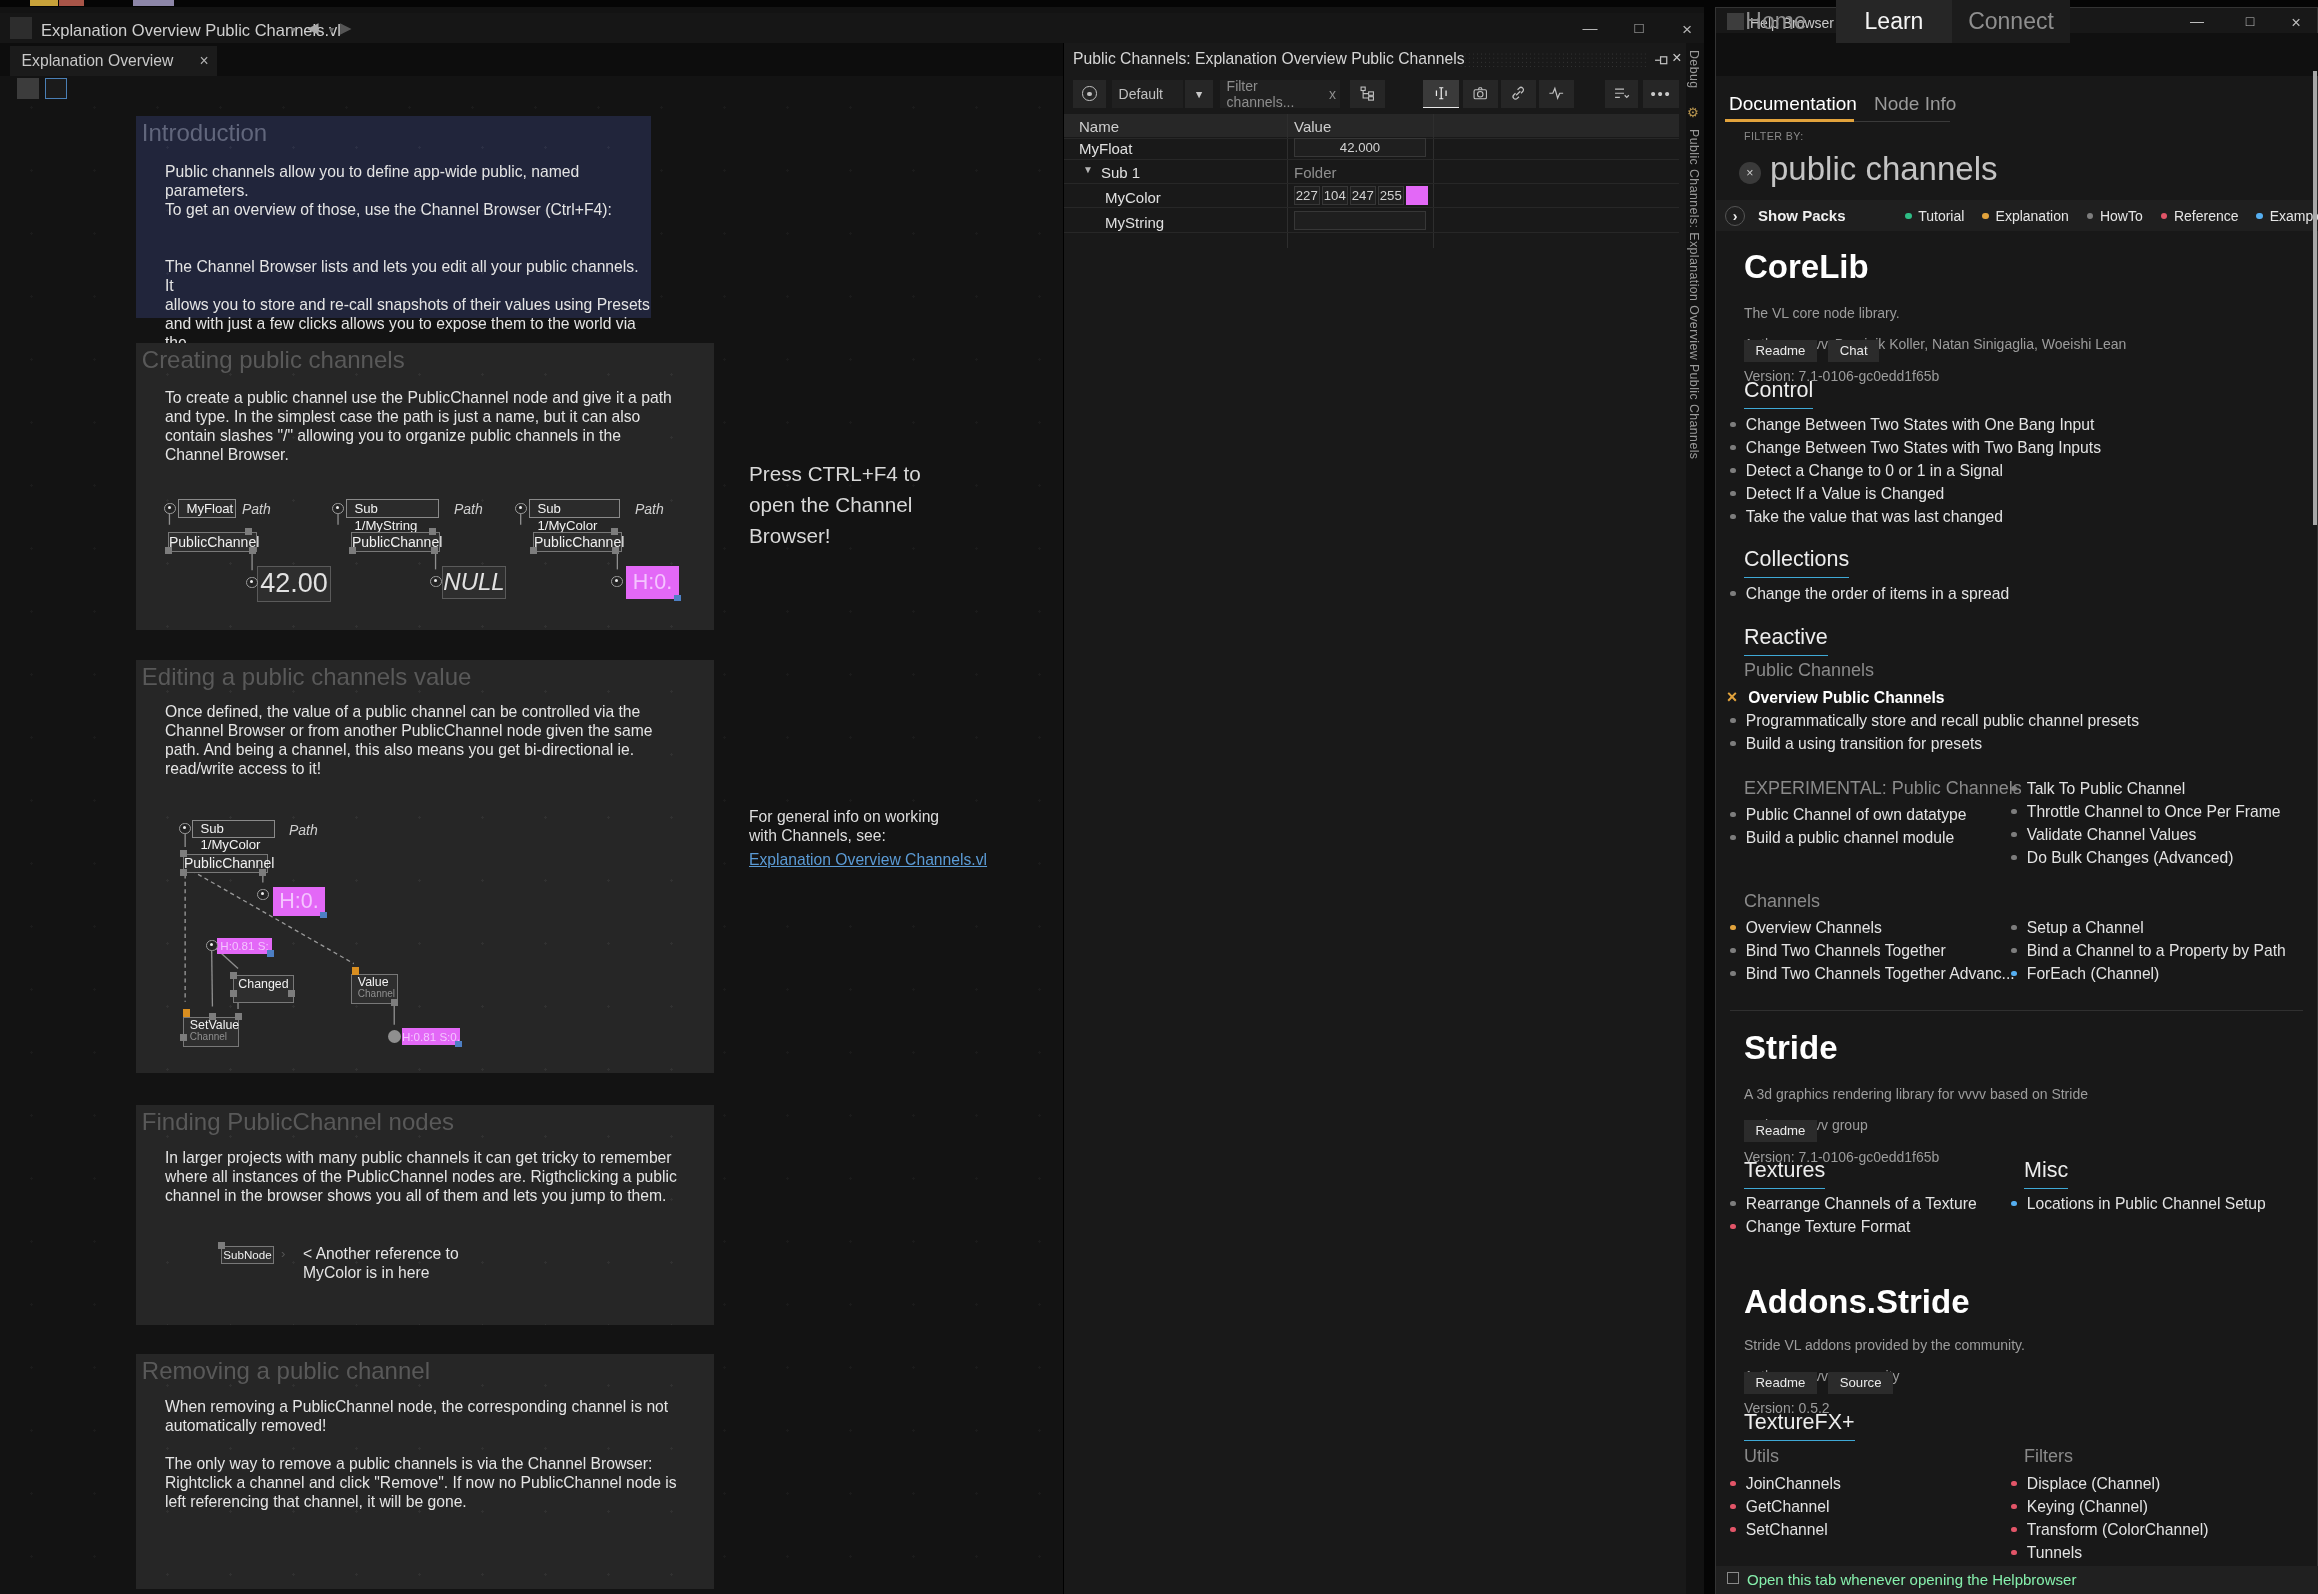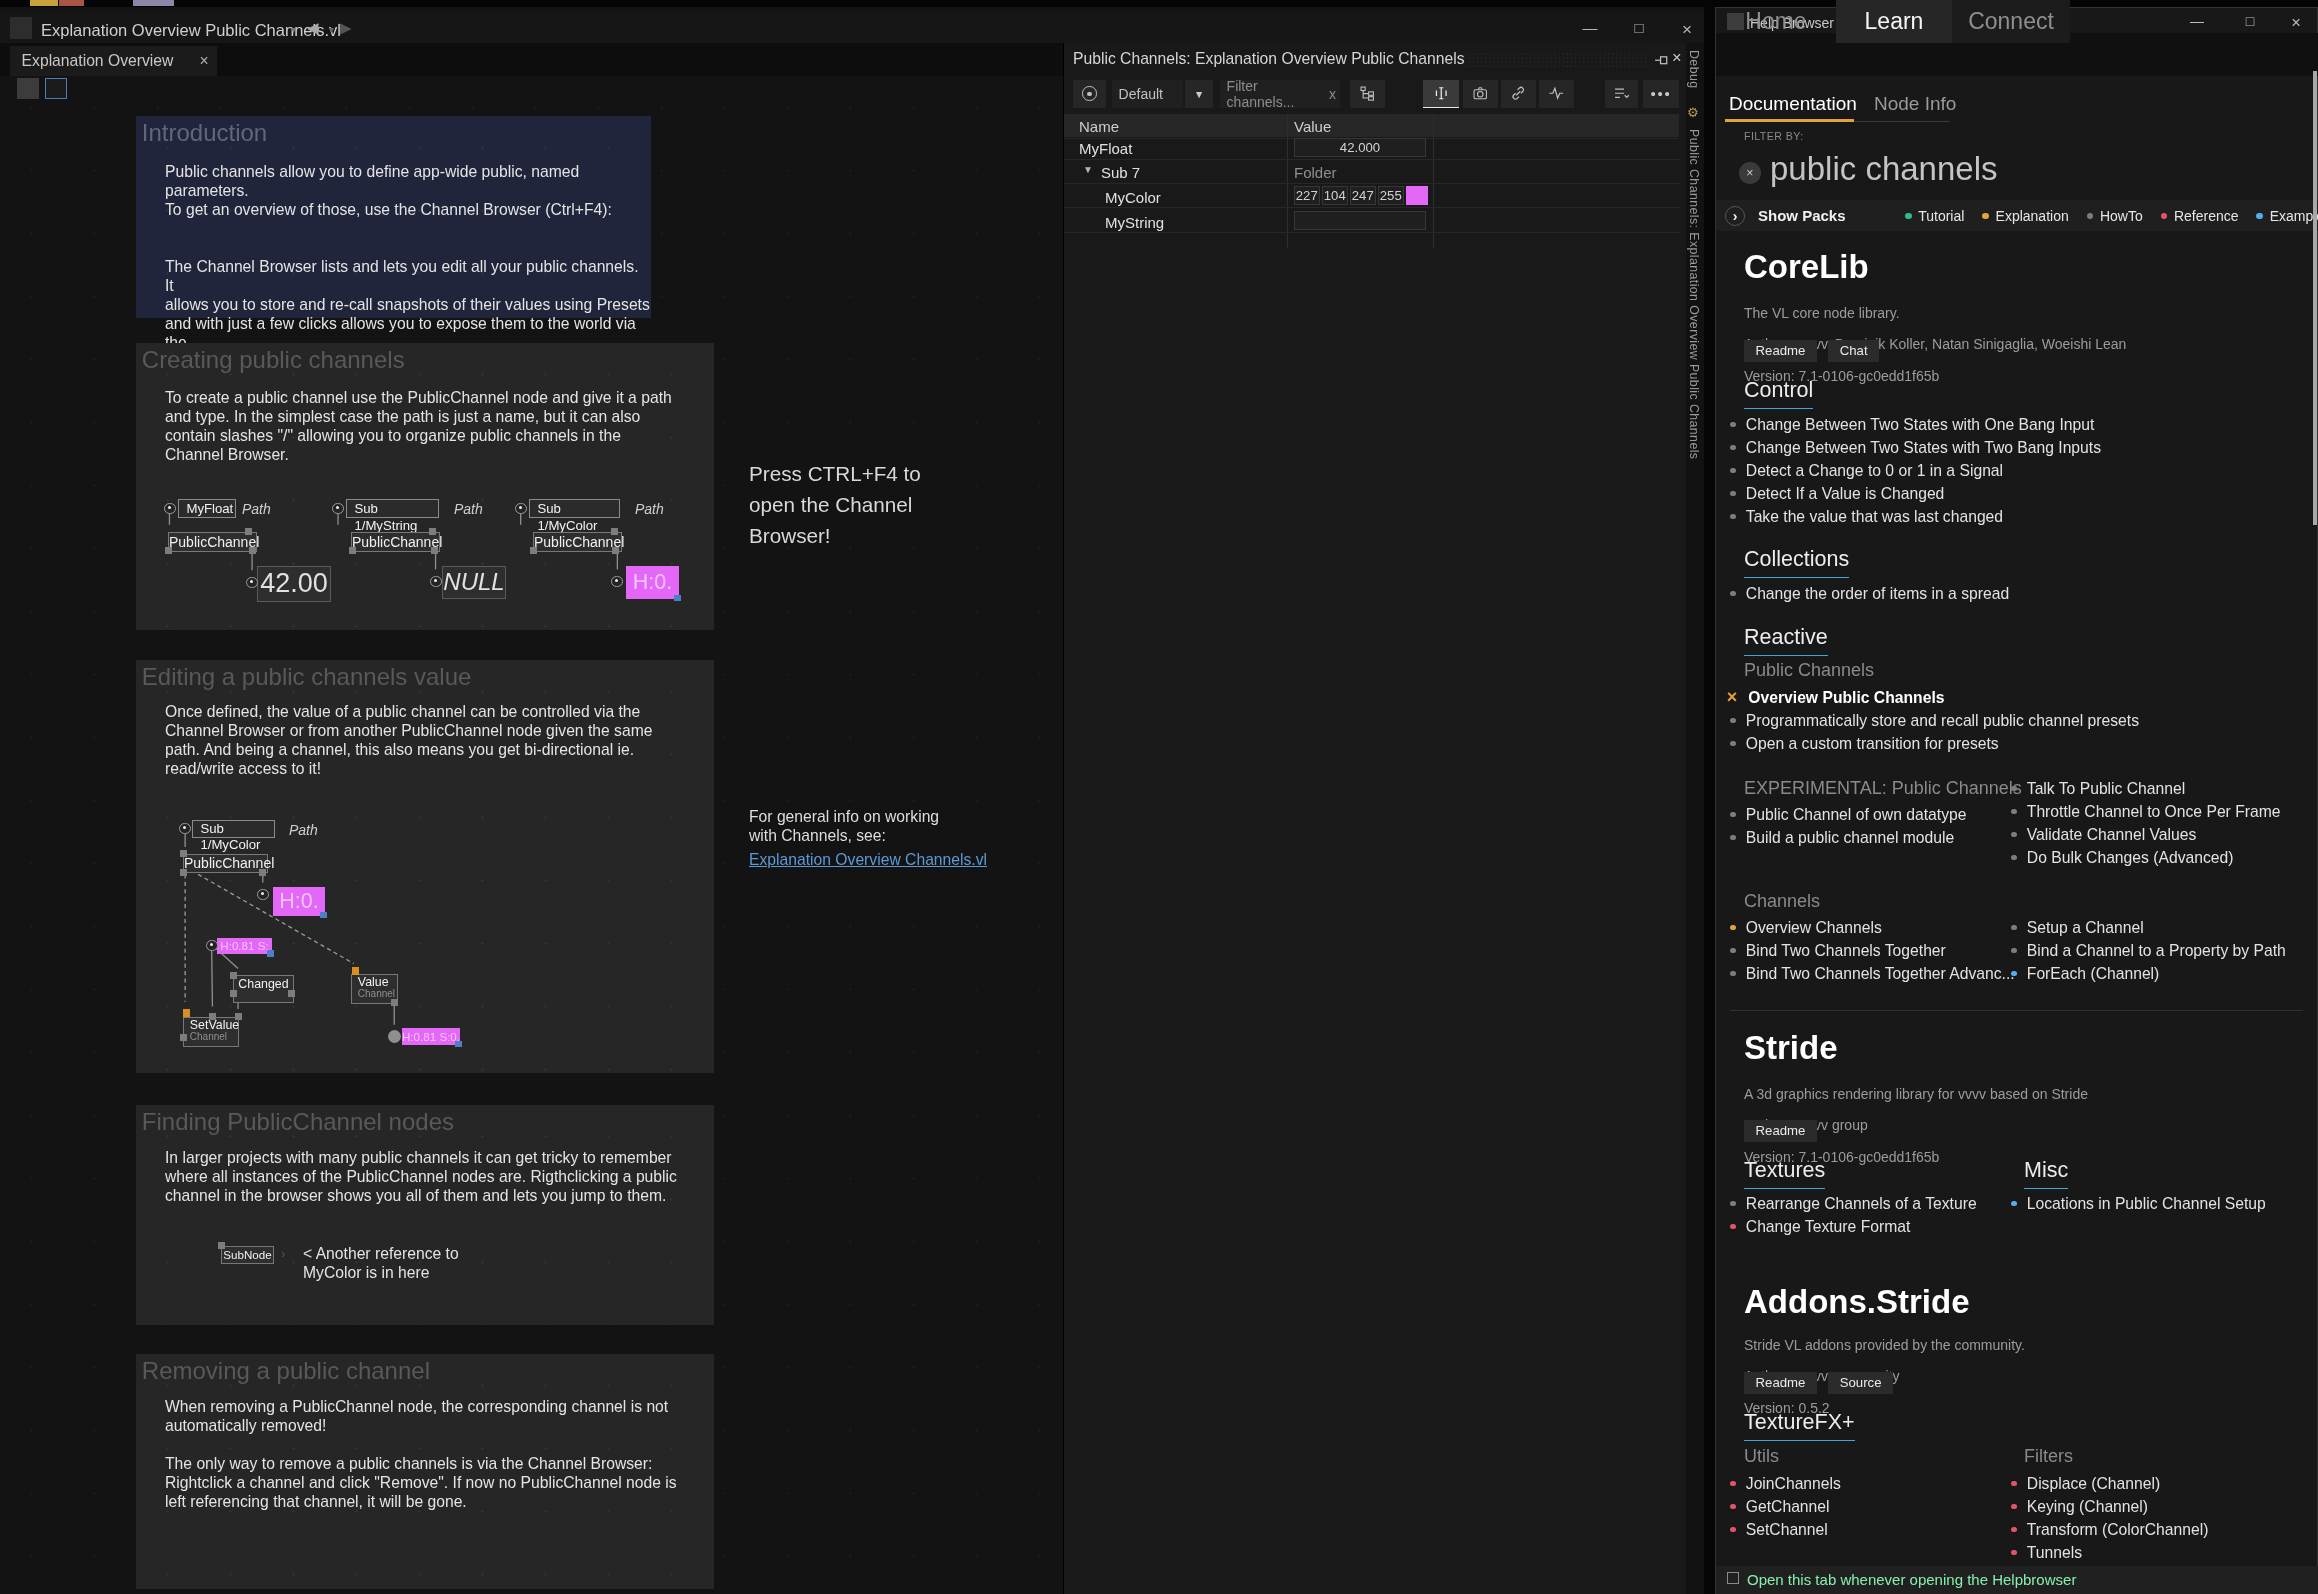--- a/index.html
+++ b/index.html
@@ -357,21 +357,21 @@
     <div class="hline" style="left:1064px;top:176px;width:615px;"></div>
     <div class="hline" style="left:1064px;top:200px;width:615px;"></div>
     <div class="hline" style="left:1064px;top:225px;width:615px;"></div>
 
     <div class="td" style="left:1079px;top:133px;">MyFloat</div>
     <div class="vbox" style="left:1294px;top:131px;width:132px;height:19px;">
       <span>42.000</span>
     </div>
 
     <span class="abs" style="left:1083px;top:157px;font-size:10px;color:#b5b5b5;">▼</span>
-    <div class="td" style="left:1101px;top:157px;">Sub 7</div>
+    <div class="td" style="left:1101px;top:157px;">Sub 1</div>
     <div class="td" style="left:1294px;top:157px;color:#8f8f8f;">Folder</div>
 
     <div class="td" style="left:1105px;top:182px;">MyColor</div>
     <div class="vbox" style="left:1294px;top:179px;width:25.6px;height:19px;">
         <span>227</span>
       </div>
     <div class="vbox" style="left:1322px;top:179px;width:25.6px;height:19px;">
         <span>104</span>
       </div>
     <div class="vbox" style="left:1350px;top:179px;width:25.6px;height:19px;">
@@ -494,21 +494,21 @@
       <li>
         <span class="xmark">×</span>
         <span class="bold">Overview Public Channels</span>
       </li>
       <li>
         <span class="dot dot-gray"></span>
         <span>Programmatically store and recall public channel presets</span>
       </li>
       <li>
         <span class="dot dot-gray"></span>
-        <span>Open a custom transition for presets</span>
+        <span>Build a using transition for presets</span>
       </li>
     </ul>
 
   <div class="h-gray-head" style="left:1744px;top:778px;">EXPERIMENTAL: Public Channels</div>
   <ul class="hlist" style="left:1730px;top:803px;">
       <li>
         <span class="dot dot-gray"></span>
         <span>Public Channel of own datatype</span>
       </li>
       <li>

